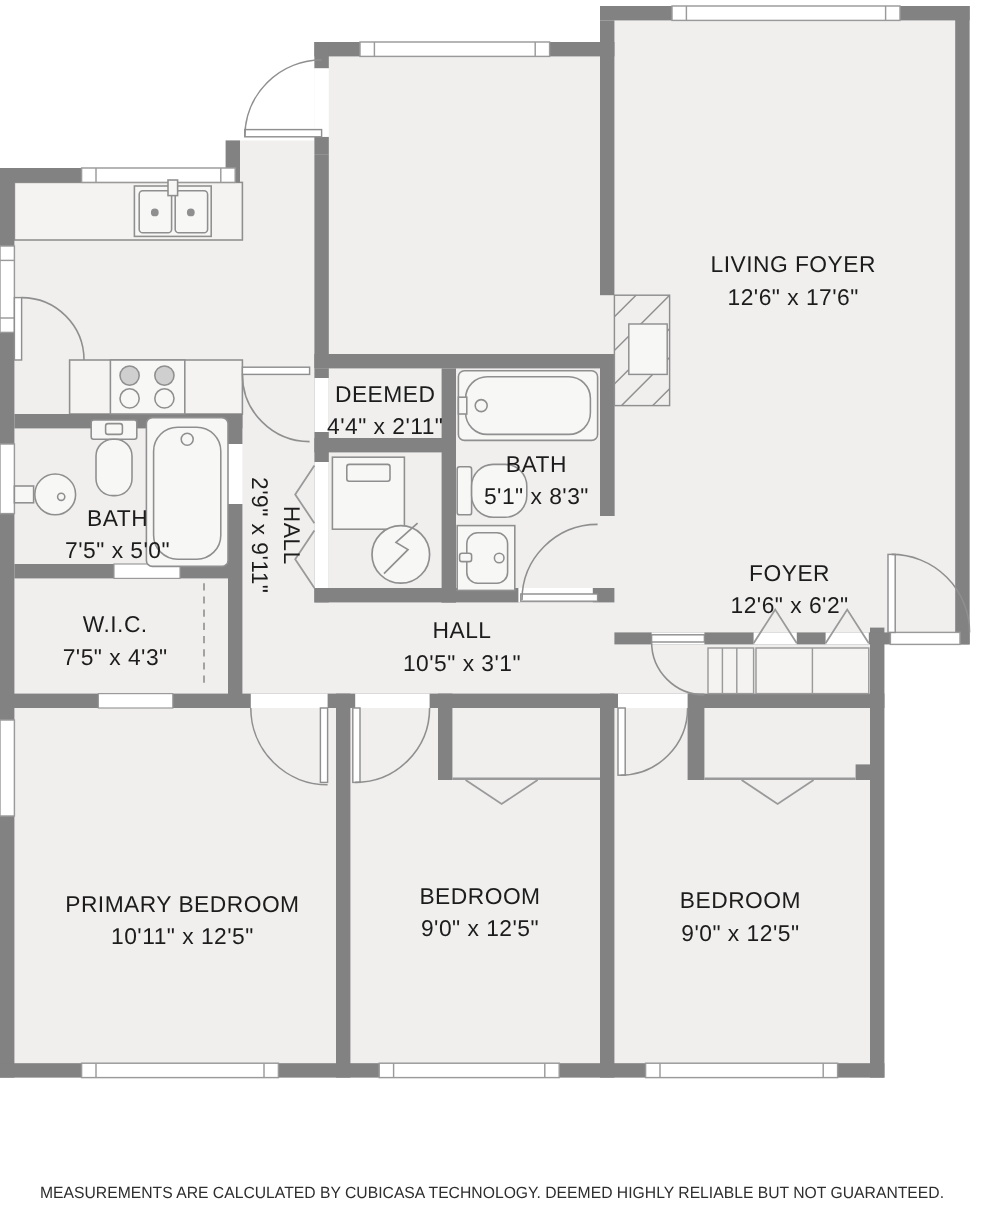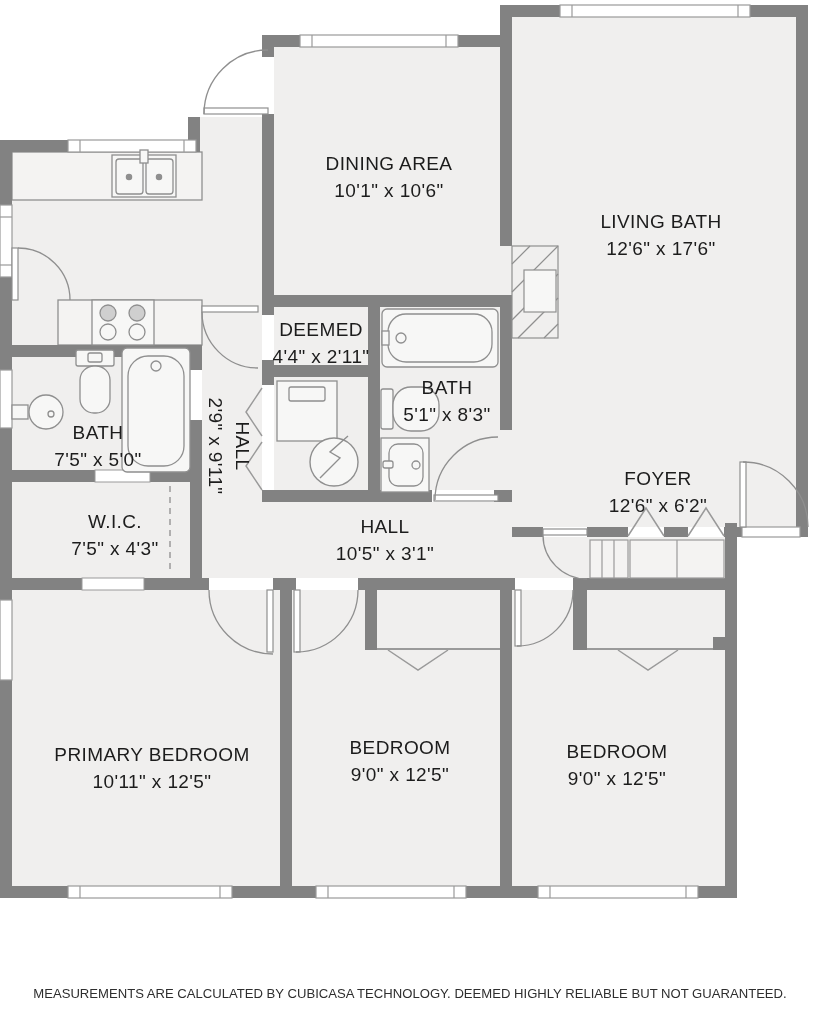--- a/index.html
+++ b/index.html
@@ -207,45 +207,41 @@
     <path d="M202,312 A56,56 0 0 0 258,368"></path>
     <path d="M435,500 A63,63 0 0 1 498,437"></path>
     <path d="M209,590 A64,64 0 0 0 273,654"></path>
     <path d="M358,590 A62,62 0 0 1 296,652"></path>
     <path d="M573,590 A56,56 0 0 1 517,646"></path>
     <path d="M543,535 A44,44 0 0 0 587,579"></path>
     <path d="M743,462 A65,65 0 0 1 808,527"></path>
   </g>
 </svg>
 
-<div class="lbl" style="left:389px;top:177px">
-  <div class="nm">DINING AREA</div>
-  <div class="dm">10'1" x 10'6"</div>
-</div>
 <div class="lbl" style="left:661px;top:235px">
-  <div class="nm">LIVING BATH</div>
+  <div class="nm">LIVING FOYER</div>
   <div class="dm">12'6" x 17'6"</div>
 </div>
 <div class="lbl" style="left:321px;top:343px">
   <div class="nm">DEEMED</div>
   <div class="dm">4'4" x 2'11"</div>
 </div>
 <div class="lbl" style="left:447px;top:401px">
   <div class="nm">BATH</div>
   <div class="dm">5'1" x 8'3"</div>
 </div>
 <div class="lbl" style="left:98px;top:446px">
   <div class="nm">BATH</div>
   <div class="dm">7'5" x 5'0"</div>
 </div>
 <div class="lbl rot" style="left:229px;top:446px">
   <div class="nm">HALL</div>
   <div class="dm">2'9" x 9'11"</div>
 </div>
-<div class="lbl" style="left:115px;top:535px">
+<div class="lbl" style="left:96px;top:535px">
   <div class="nm">W.I.C.</div>
   <div class="dm">7'5" x 4'3"</div>
 </div>
 <div class="lbl" style="left:385px;top:540px">
   <div class="nm">HALL</div>
   <div class="dm">10'5" x 3'1"</div>
 </div>
 <div class="lbl" style="left:658px;top:492px">
   <div class="nm">FOYER</div>
   <div class="dm">12'6" x 6'2"</div>

